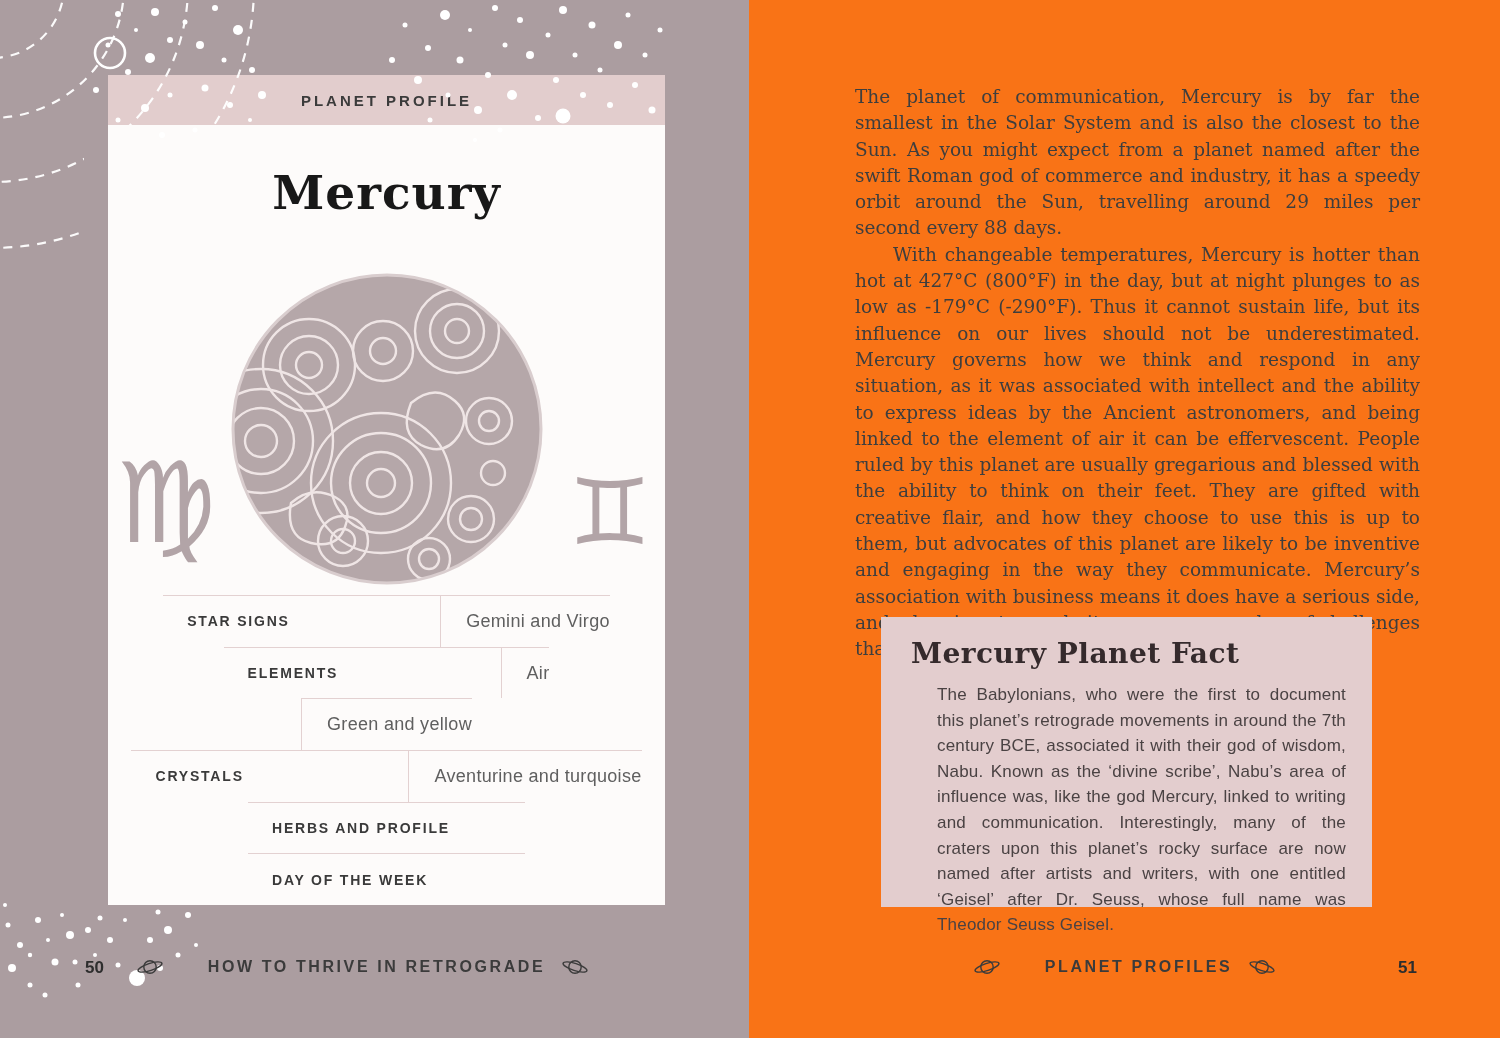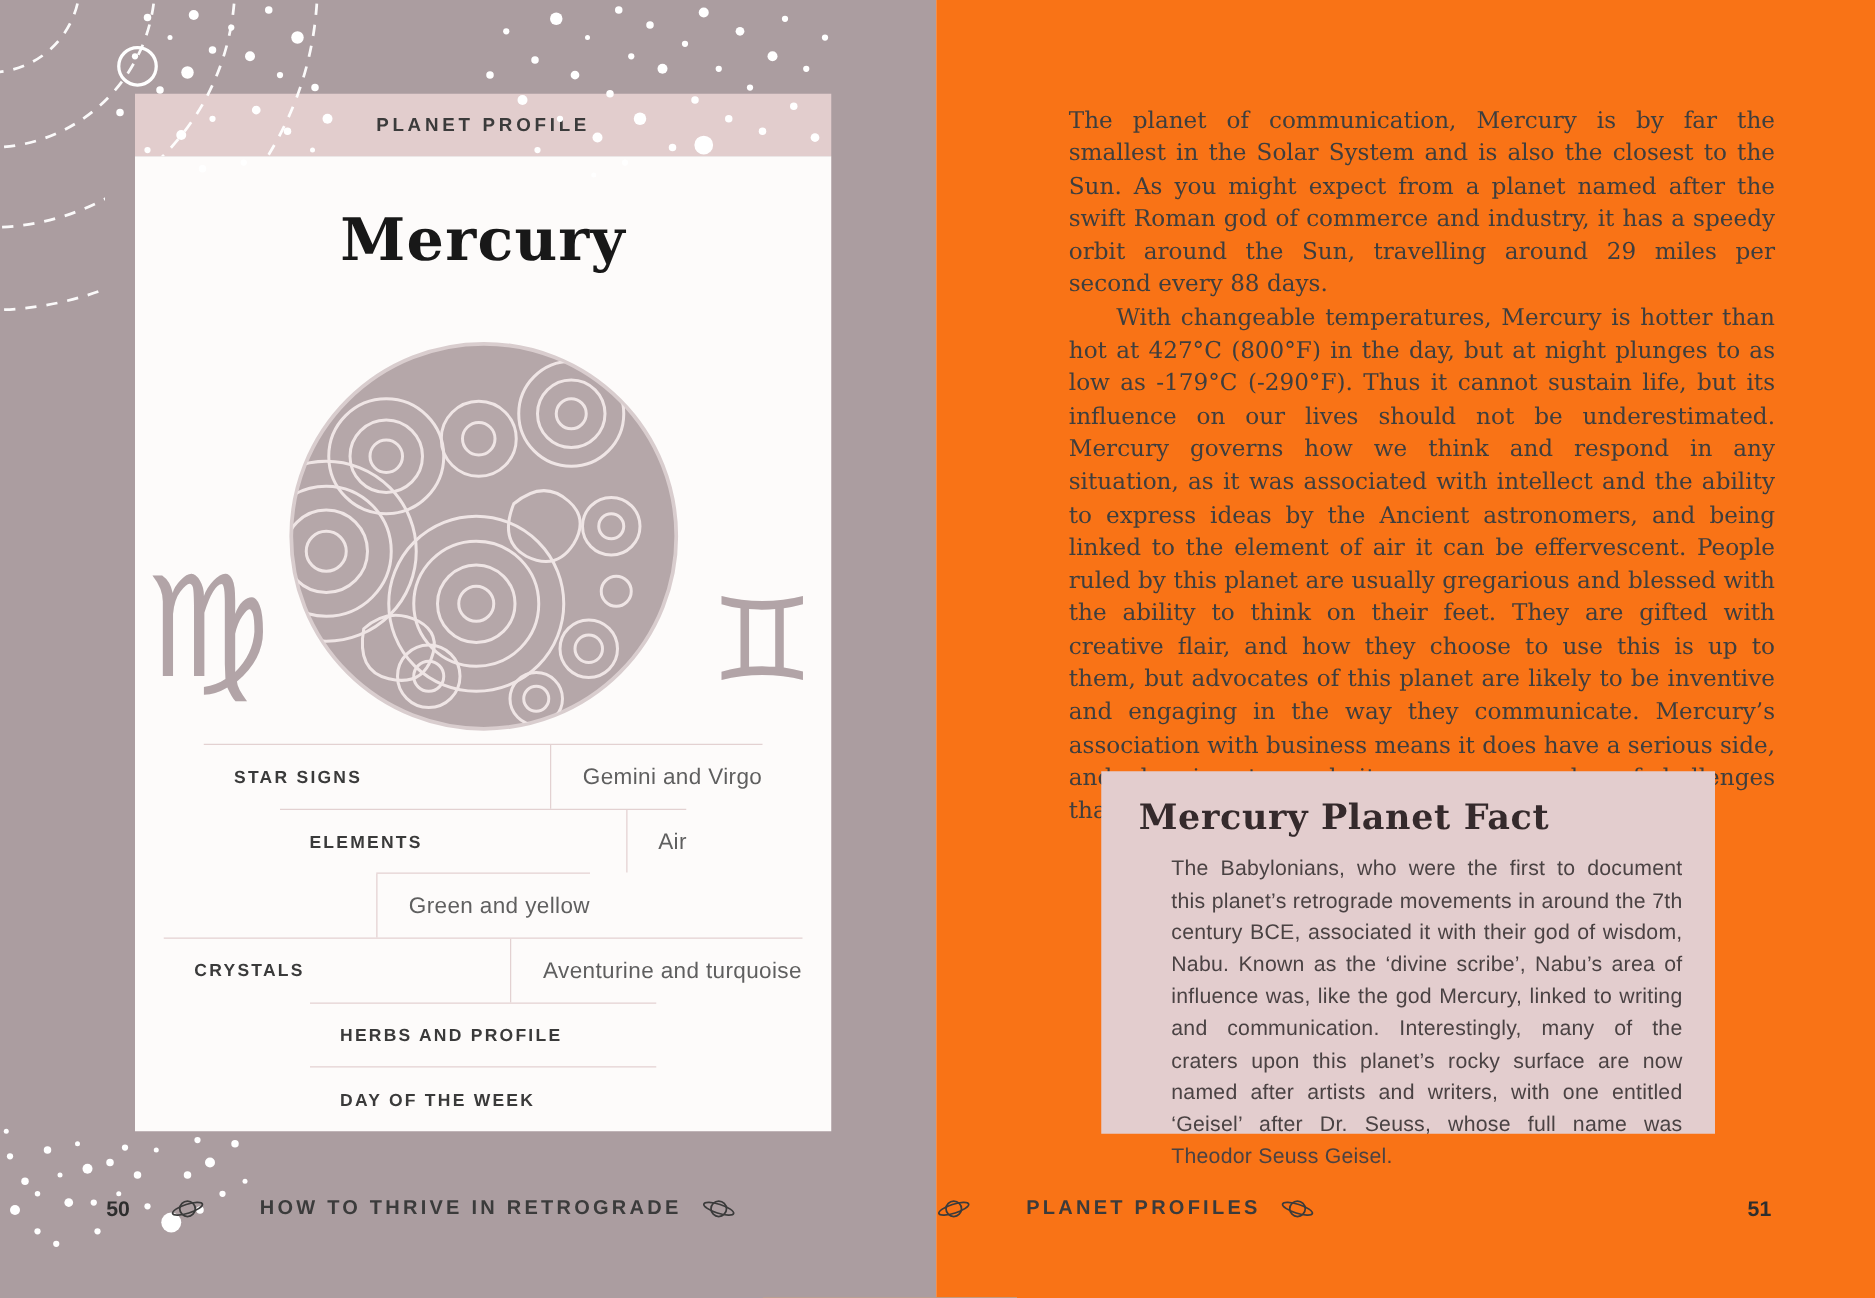--- a/index.html
+++ b/index.html
@@ -45,21 +45,21 @@
              font-family:"DejaVu Serif",serif;font-size:18.5px;line-height:26.3px;text-align:justify;}
   .body-text p{margin:0;}
   .body-text p + p{text-indent:38px;}
 
   .fact-box{position:absolute;left:108px;top:617px;width:491px;height:290px;background:#e3cdce;box-sizing:border-box;margin-left:24px;}
   .fact-title{margin:0;padding:20px 0 0 30px;font-family:"DejaVu Serif",serif;font-weight:700;
               font-size:28px;color:#352a2c;letter-spacing:.5px;}
   .fact-body{margin:12px 26px 0 56px;font-size:17px;line-height:25.6px;color:#4a4243;
              text-align:justify;font-weight:300;letter-spacing:.2px;}
 
-  .footer-right{left:0;width:751px;gap:16px;}
+  .footer-right{left:0;width:751px;justify-content:center;gap:16px;}
   .page-num-right{right:83px;}
 
   .saturn{display:block;}
 </style>
 </head>
 <body>
 
 <div class="spread">
 
   <div class="left-page">

